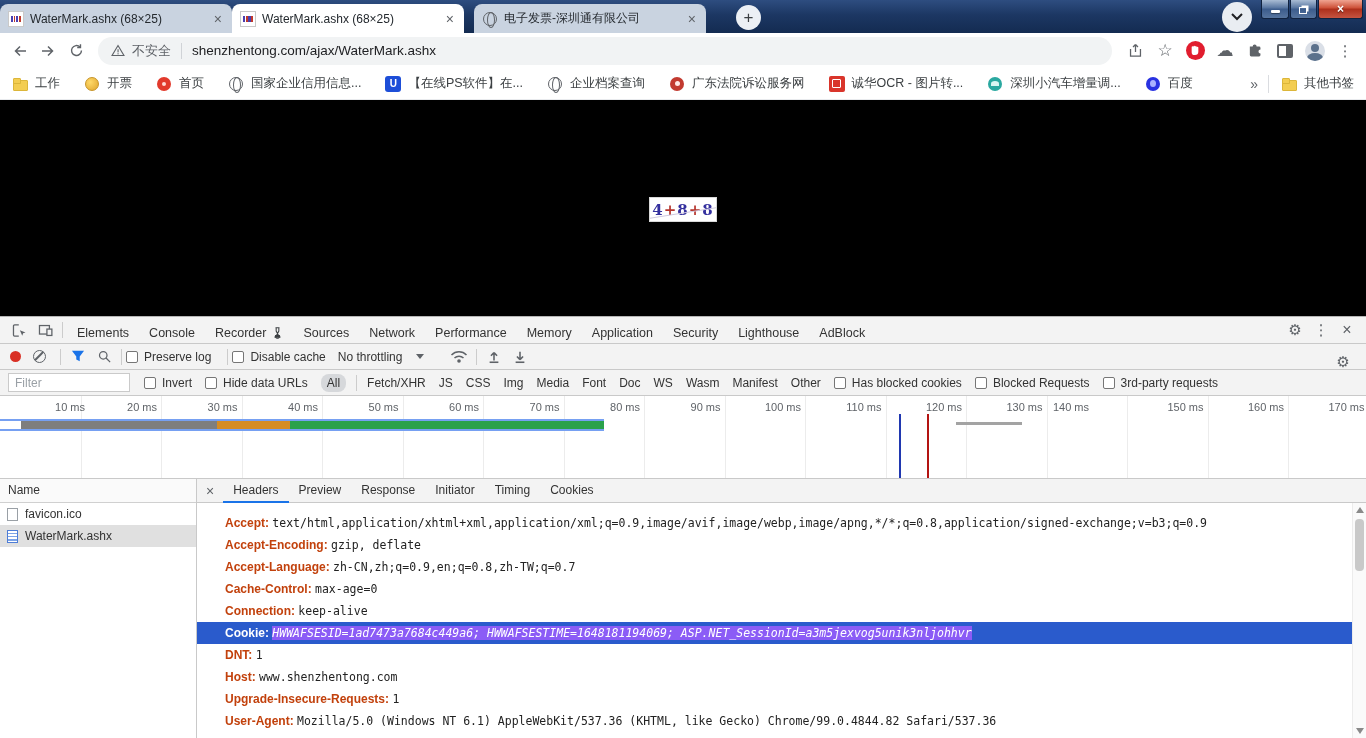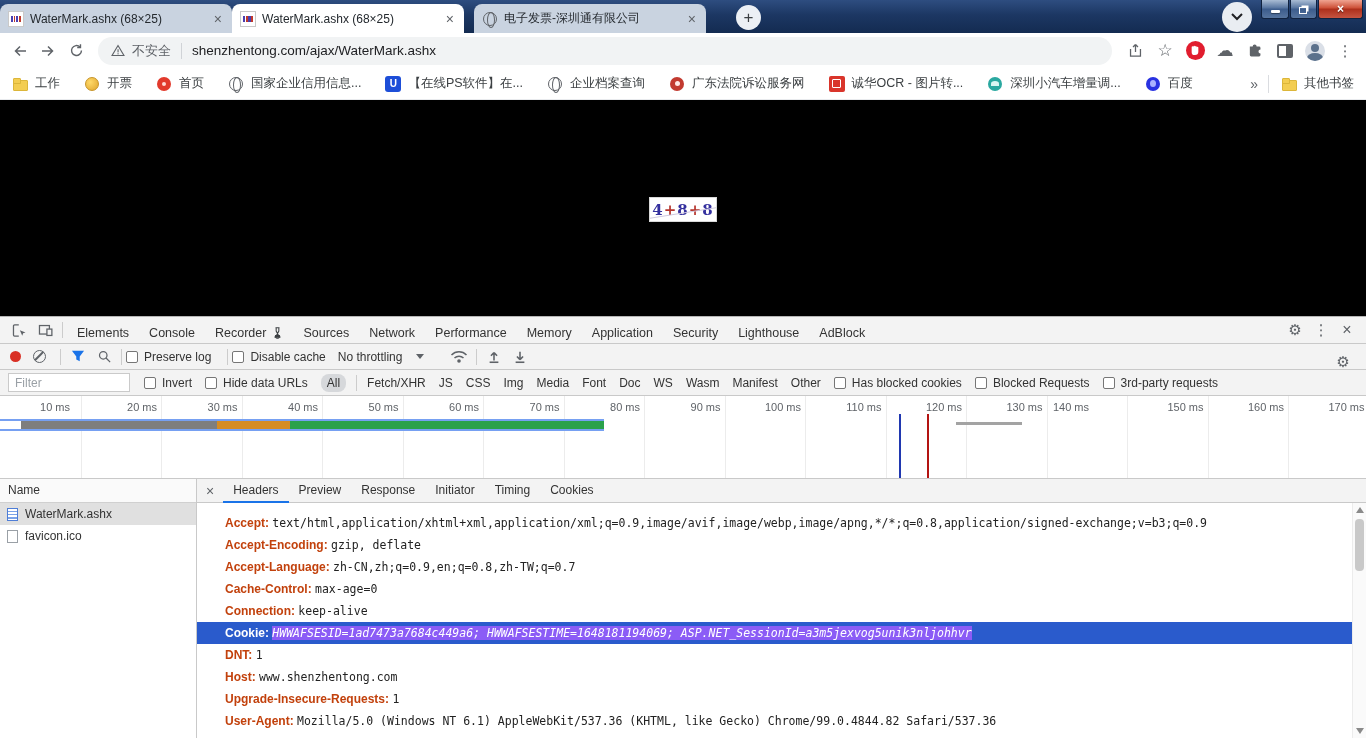--- a/index.html
+++ b/index.html
@@ -454,21 +454,21 @@
         <span>Blocked Requests</span>
       </span>
       <span class="fitem">
         <span class="cbox"></span>
         <span>3rd-party requests</span>
       </span>
     </div>
 
     <div class="dt-timeline" id="timeline">
         <div class="gl" style="left: 80.5px;"></div>
-        <div class="rl" style="left: 0;">10 ms</div>
+        <div class="rl" style="left: 15px;">10 ms</div>
         <div class="gl" style="left: 161px;"></div>
         <div class="rl" style="left: 87px;">20 ms</div>
         <div class="gl" style="left: 241.5px;"></div>
         <div class="rl" style="left: 167.5px;">30 ms</div>
         <div class="gl" style="left: 322px;"></div>
         <div class="rl" style="left: 248px;">40 ms</div>
         <div class="gl" style="left: 402.5px;"></div>
         <div class="rl" style="left: 328.5px;">50 ms</div>
         <div class="gl" style="left: 483px;"></div>
         <div class="rl" style="left: 409px;">60 ms</div>
@@ -501,27 +501,27 @@
         </div>
         <div class="minibar" style="left: 956.34px; width: 66.01px; top: 26px; background: rgb(163, 163, 163);"></div>
         <div class="evline" style="left: 899.185px; background: rgb(32, 56, 176);"></div>
         <div class="evline" style="left: 927.36px; background: rgb(179, 20, 18);"></div>
       </div>
 
     <div class="dt-bottom">
       <div class="dt-left">
         <div class="dt-namehdr">Name</div>
         <div id="reqrows">
+            <div class="reqrow">
+              <span class="doc-ic"></span>
+              <span>favicon.ico</span>
+            </div>
             <div class="reqrow selected">
               <span class="doc-ic blue"></span>
               <span>WaterMark.ashx</span>
-            </div>
-            <div class="reqrow">
-              <span class="doc-ic"></span>
-              <span>favicon.ico</span>
             </div>
           </div>
       </div>
       <div class="dt-rightpane">
         <div class="dt-subtabs" id="subtabs">
             <span class="stab-close">×</span>
             <span class="stab active">Headers</span>
             <span class="stab">Preview</span>
             <span class="stab">Response</span>
             <span class="stab">Initiator</span>

